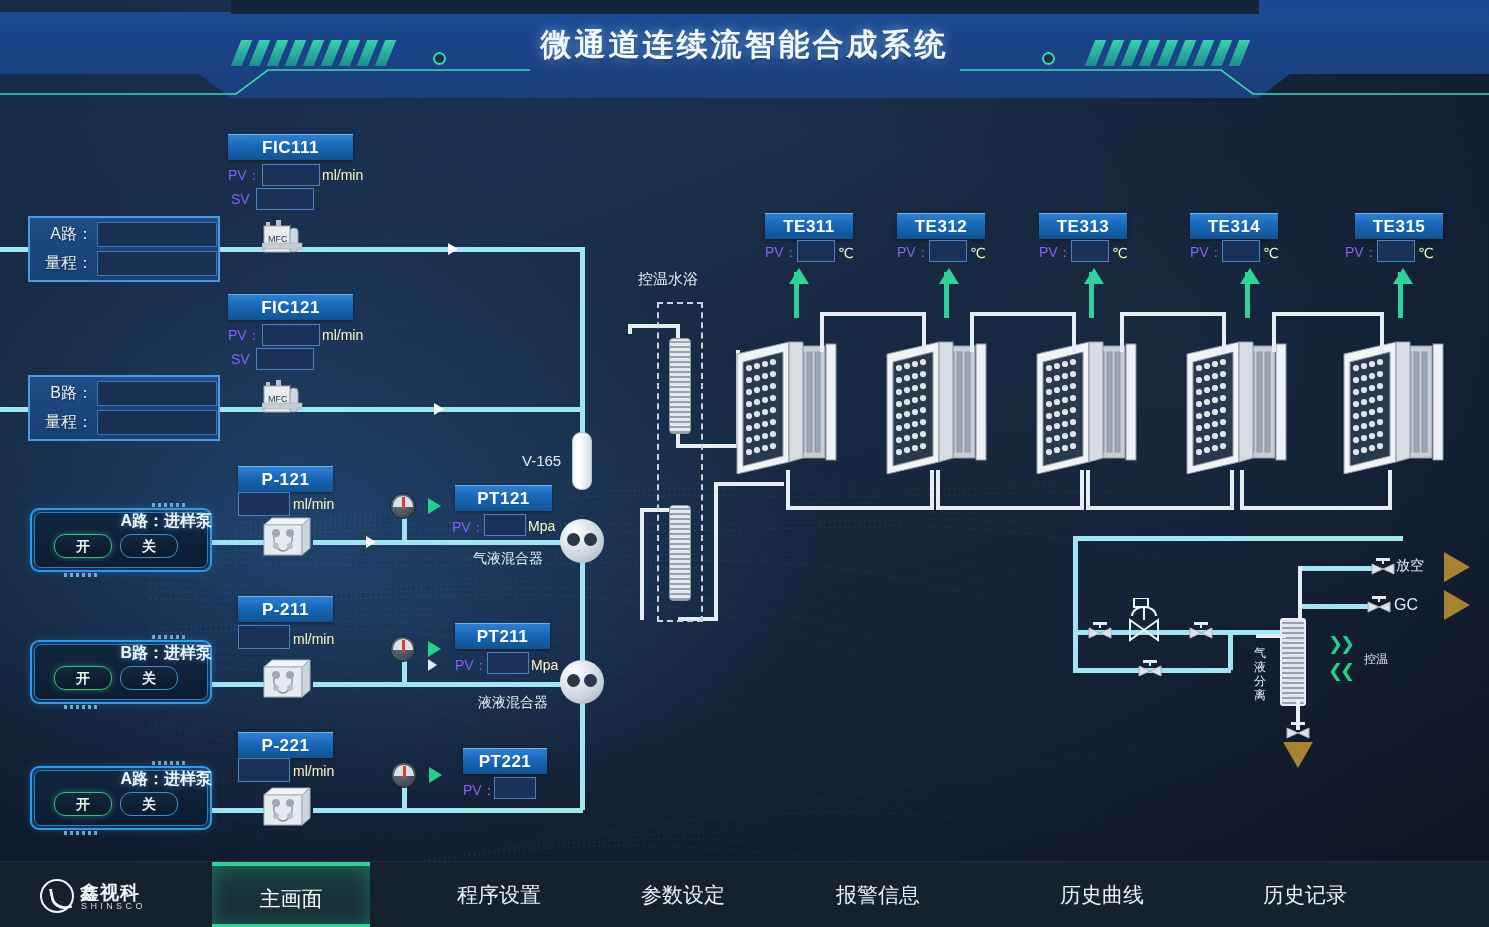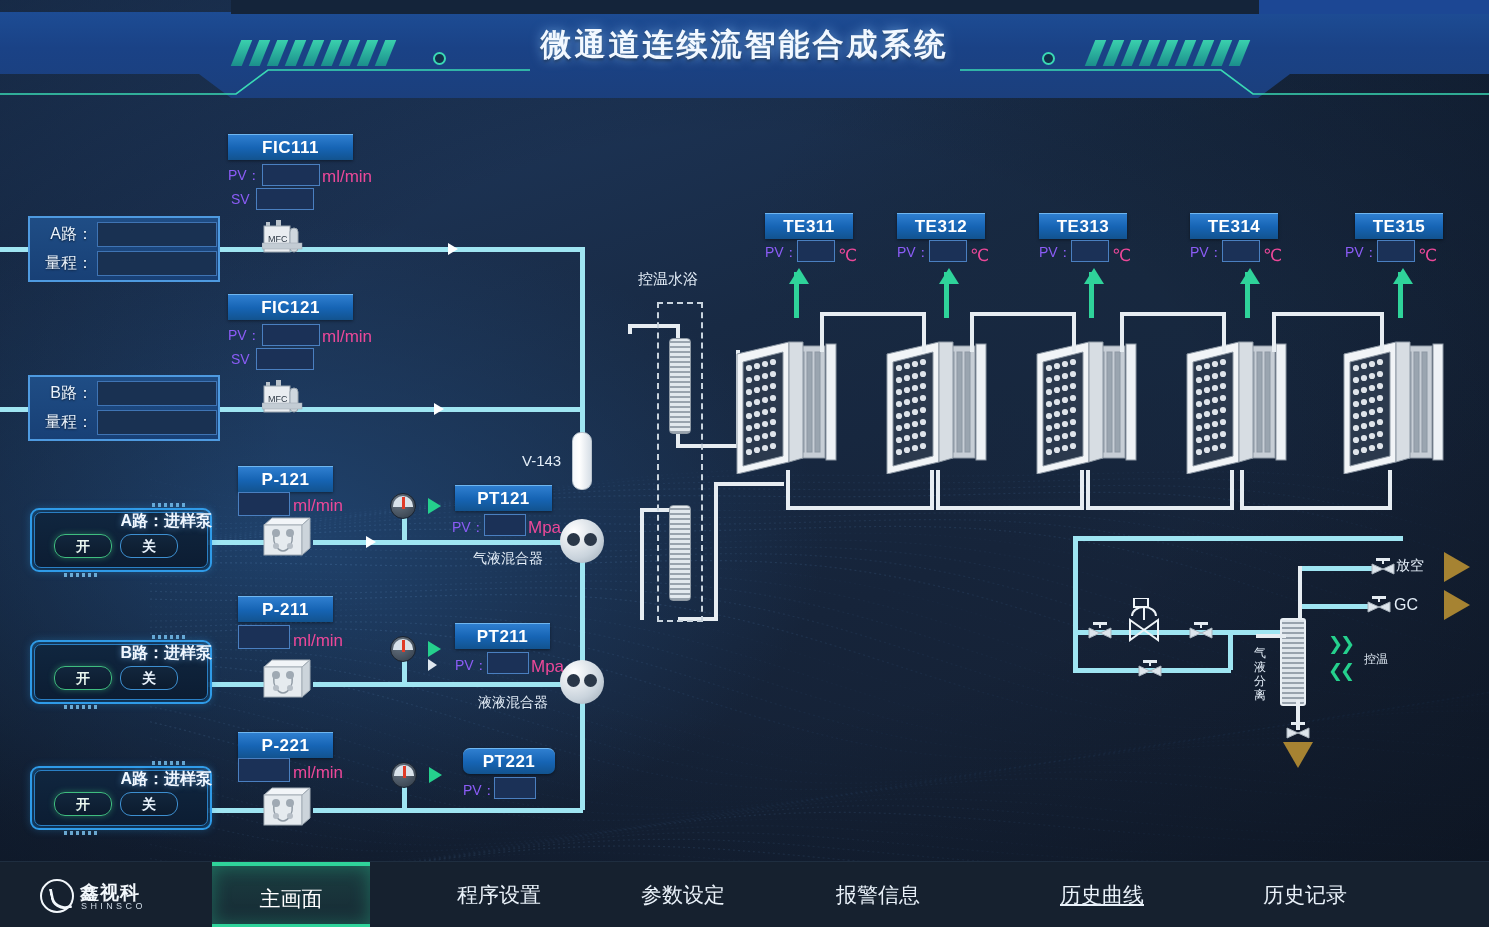--- a/index.html
+++ b/index.html
@@ -74,21 +74,21 @@
     border-top:1px solid #6fb6f0;
     box-shadow:0 1px 3px rgba(0,0,0,.45);
   }
   .field{
     position:absolute;
     background:#1b3157;
     border:1px solid #4a7fc0;
     height:22px;
   }
   .lbl{ position:absolute; font-size:14px; color:#8b5cf6; }
-  .unit{ position:absolute; font-size:17px; color:#ec4899;text-align:center; }
+  .unit{ position:absolute; font-size:14px; color:#fef9c3;text-align:center; }
 
   
   .rangebox{
     position:absolute; width:192px; height:66px;
     background:linear-gradient(180deg,#1f4d85,#184076);
     border:2px solid #4e9ae0;
     padding:4px 5px;
   }
   .rangebox .row{ position:relative; height:26px; margin-bottom:3px; }
   .rangebox .rlbl{
@@ -790,21 +790,21 @@
     <div class="face"></div>
     <div class="needle"></div>
   </div>
   <div class="arrowGreen" style="left:428px;top:498px;"></div>
   <div class="tag" style="left:455px;top:485px;width:97px;">PT121</div>
   <div class="lbl" style="left:452px;top:519px;">PV：</div>
   <div class="field" style="left:484px;top:514px;width:42px;"></div>
   <div class="unit" style="left:528px;top:518px;">Mpa</div>
   <div class="cn" style="left:473px;top:550px;">气液混合器</div>
 
-  <div class="cn" style="left:522px;top:452px;font-size:15px;">V-143</div>
+  <div class="cn" style="left:522px;top:452px;font-size:15px;">V-165</div>
   <div class="vtube" style="left:572px;top:432px;"></div>
   <div class="mixer" style="left:560px;top:519px;">
     <div class="h1"></div>
     <div class="h2"></div>
   </div>
 
   <div class="tag" style="left:238px;top:596px;width:95px;">P-211</div>
   <div class="field" style="left:238px;top:625px;width:52px;height:24px;"></div>
   <div class="unit" style="left:293px;top:631px;">ml/min</div>
 
@@ -875,21 +875,21 @@
       <circle cx="32" cy="18" r="4" fill="#9fa9b3"></circle>
     <circle cx="18" cy="31" r="3" fill="#b6bec6"></circle>
       <circle cx="32" cy="31" r="3" fill="#b6bec6"></circle>
   </svg>
 
   <div class="gauge" style="left:391px;top:762px;">
     <div class="face"></div>
     <div class="needle"></div>
   </div>
   <div class="arrowGreen" style="left:429px;top:767px;"></div>
-  <div class="tag" style="left:463px;top:748px;width:92px;border-radius:7px;">PT221</div>
+  <div class="tag" style="left:463px;top:748px;width:84px;">PT221</div>
   <div class="lbl" style="left:463px;top:782px;">PV：</div>
   <div class="field" style="left:494px;top:777px;width:42px;"></div>
 
   <div class="tag" style="left:765px;top:213px;width:88px;">TE311</div>
   <div class="lbl" style="left:765px;top:244px;">PV：</div>
   <div class="field" style="left:797px;top:240px;width:38px;"></div>
   <div class="unit" style="left:838px;top:245px;">℃</div>
 
   <div class="tag" style="left:897px;top:213px;width:88px;">TE312</div>
   <div class="lbl" style="left:897px;top:244px;">PV：</div>
@@ -986,18 +986,18 @@
     <div class="logo">
       <div class="mark"></div>
       <div class="cnname">鑫视科</div>
       <div class="enname">SHINSCO</div>
     </div>
     <div class="navitems">
       <div class="navitem active" style="left:0px;width:158px;">主画面</div>
       <div class="navitem" style="left:208px;width:158px;">程序设置</div>
       <div class="navitem" style="left:392px;width:158px;">参数设定</div>
       <div class="navitem" style="left:587px;width:158px;">报警信息</div>
-      <div class="navitem" style="left:811px;width:158px;text-decoration:underline;">历史曲线</div>
+      <div class="navitem" style="left:811px;width:158px;">历史曲线</div>
       <div class="navitem" style="left:1014px;width:158px;">历史记录</div>
     </div>
   </div>
 
 </div>
 
 </body></html>

